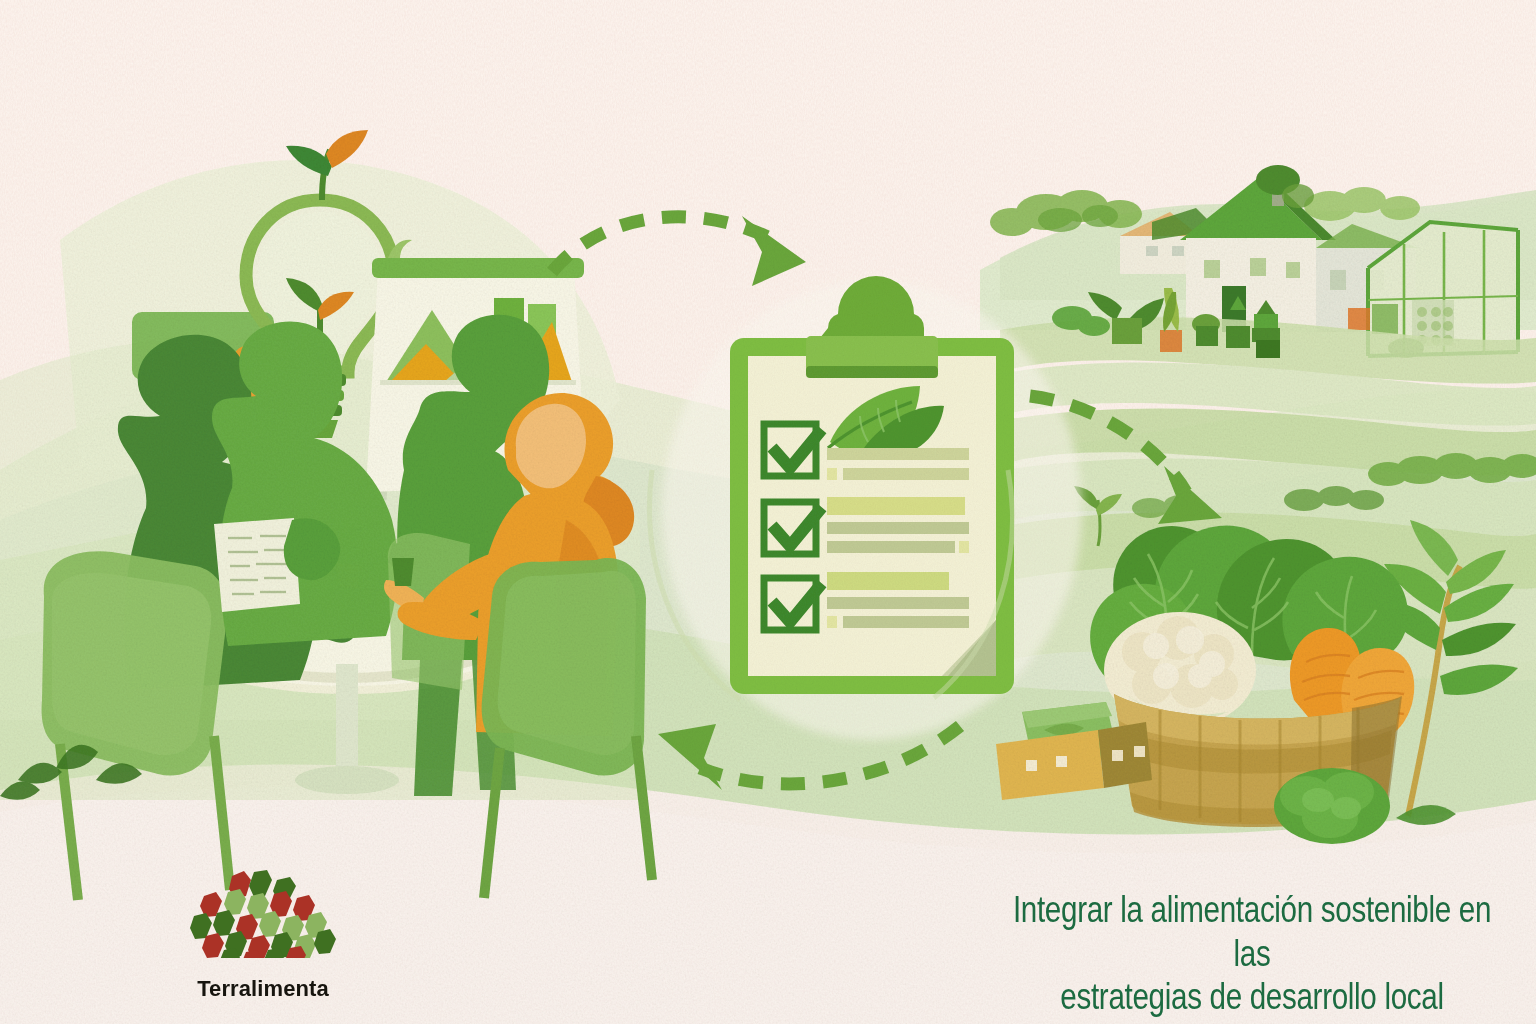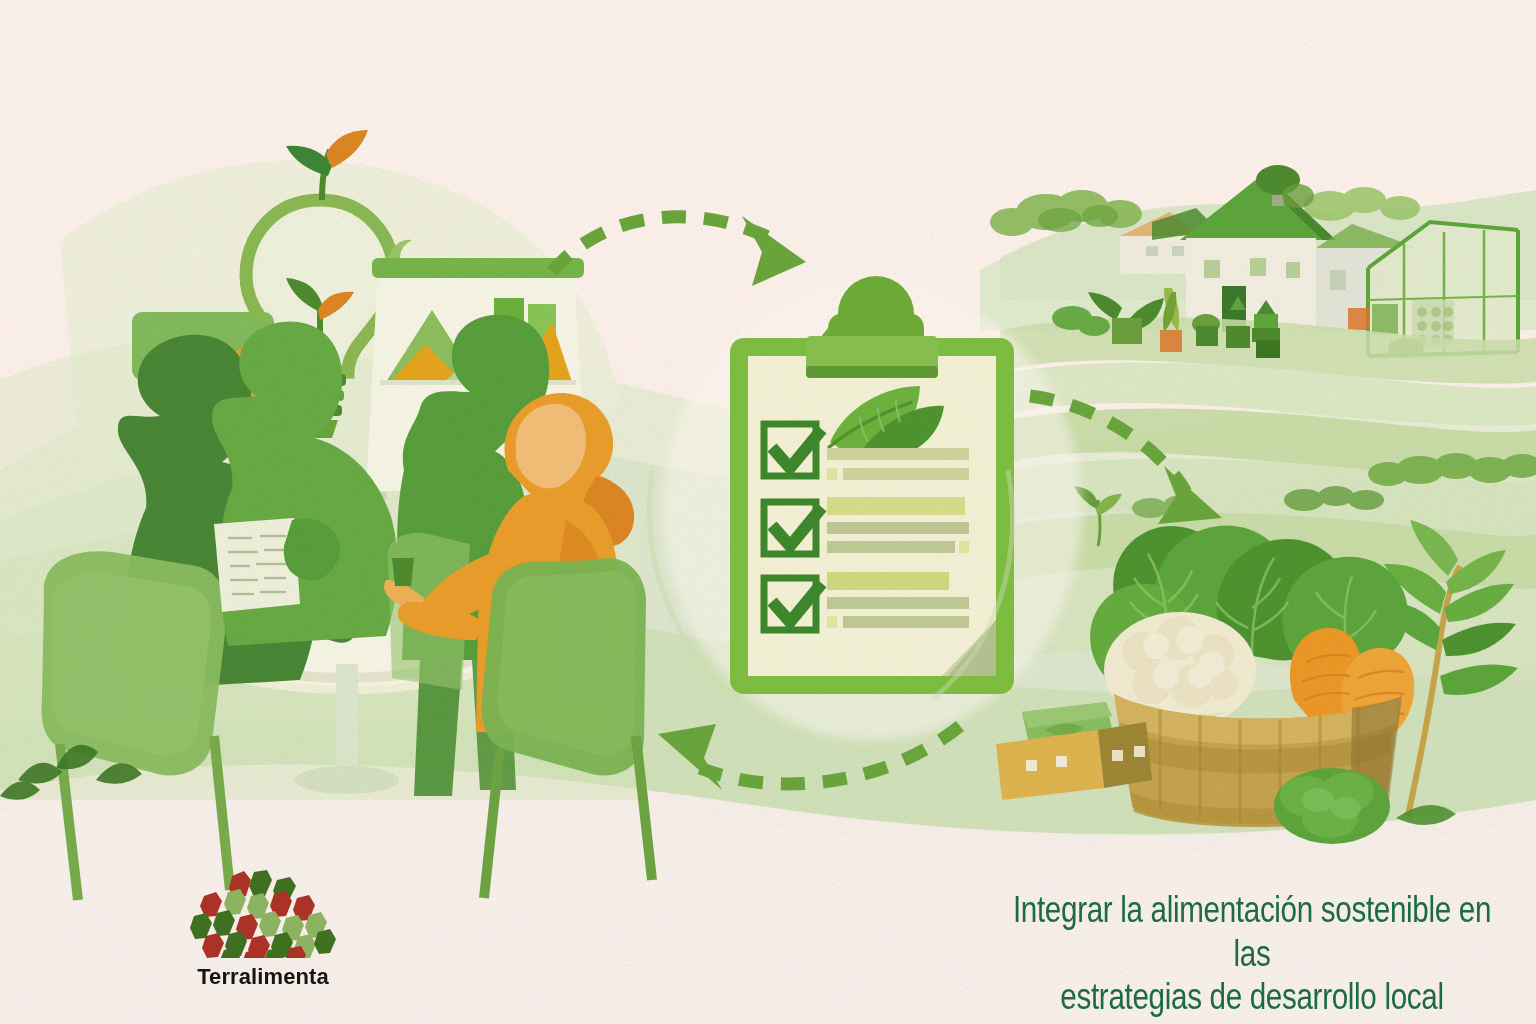--- a/index.html
+++ b/index.html
@@ -23,21 +23,21 @@
     letter-spacing:-0.4px;
     transform:scaleX(0.80);
     transform-origin:100% 0;
     white-space:pre-line;
     font-weight:400;
   }
   .logo-wrap{
     position:absolute; left:170px; top:866px; width:186px; text-align:center;
   }
   .logo-name{
-    margin-top:2px;
+    margin-top:14px;
     font-family:"Liberation Sans", sans-serif;
     font-size:22px;font-weight:700;color:#17150f;letter-spacing:.1px;
   }
 </style>
 </head>
 <body>
 
 <div id="stage">
 
   <svg class="layer" viewBox="0 0 1536 1024">

